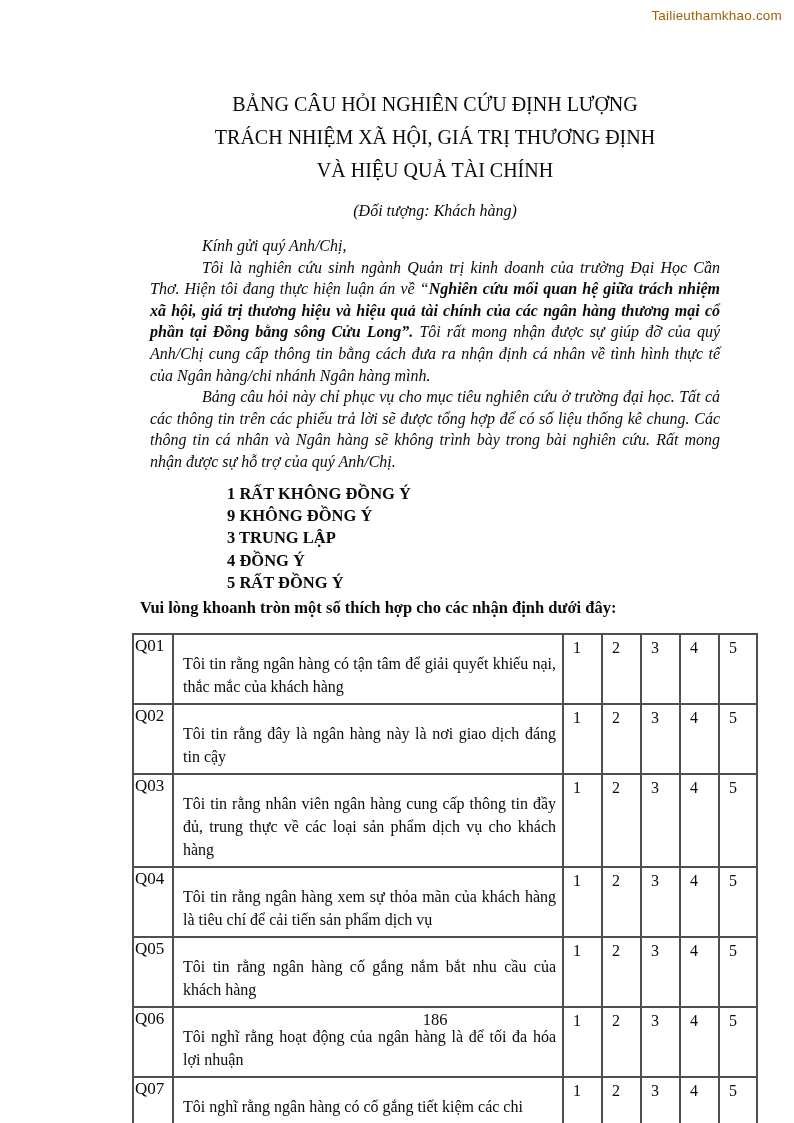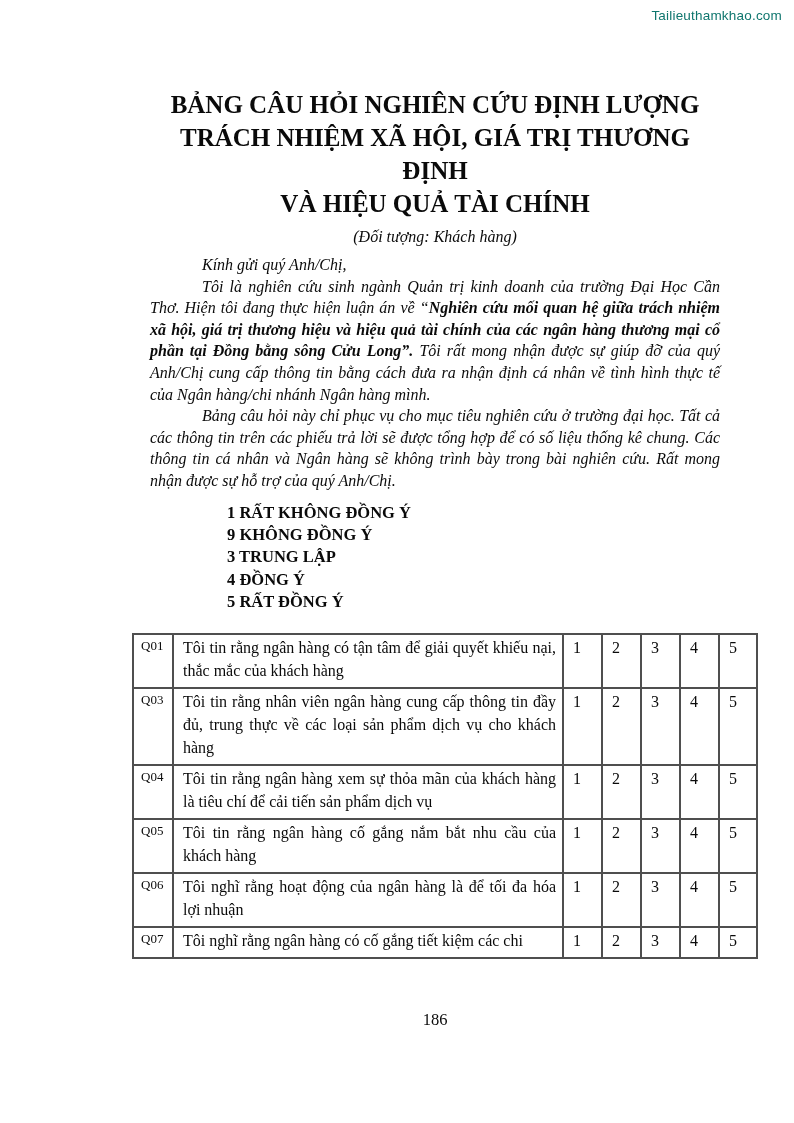--- a/index.html
+++ b/index.html
@@ -7,34 +7,34 @@
     width: 794px; height: 1123px;
     background: #ffffff;
     font-family: "Liberation Serif", serif;
     color: #0a0a0a;
     position: relative;
     overflow: hidden;
   }
   .watermark {
     position: absolute; top: 8px; right: 12px;
     font-family: "Liberation Sans", sans-serif;
-    font-size: 13.5px; color: #0f766e;
+    font-size: 13.5px; color: #a16207;
     letter-spacing: 0.2px;
   }
   .content {
     position: absolute; left: 150px; top: 88px; width: 570px;
   }
   .title-line {
-    text-align: center; font-weight: bold;
-    font-size: 25px; line-height: 33px;
+    text-align: center; font-weight: normal;
+    font-size: 20px; line-height: 33px;
     margin: 0;
   }
   .subtitle {
     text-align: center; font-style: italic;
-    font-size: 16px; line-height: 24px; margin: 5px;
+    font-size: 16px; line-height: 24px; margin: 12px;
   }
   .letter { }
   .letter p {
     margin: 0; text-indent: 52px;
     font-style: italic; font-size: 16px; line-height: 21.6px;
     text-align: justify;
   }
   .letter .bold-run { font-weight: bold; }
   .scale-list {
     list-style: none; margin: 10px 0 0 77px; padding: 0;
@@ -51,24 +51,24 @@
     position: absolute; left: 132px; top: 633px;
     width: 624px; border-collapse: collapse; table-layout: fixed;
     font-size: 16px;
   }
   table.qtable td {
     border: 2px solid #4f4f4f;
     vertical-align: top;
     overflow: hidden;
   }
   td.qcell {
-    font-size: 13px; padding: 3px 2px 2px 7px; line-height: 15px;
+    font-size: 17px; padding: 3px 2px 2px 1px; line-height: 15px;
   }
   td.tcell {
-    text-align: justify; padding: 1px 6px 5px 9px; line-height: 23px;
+    text-align: justify; padding: 17px 6px 5px 9px; line-height: 23px;
   }
   td.rcell {
     padding: 1px 2px 2px 9px; line-height: 23px;
   }
   .page-number {
     position: absolute; left: 150px; top: 1010px; width: 570px;
     text-align: center; font-size: 16.5px;
   }
 </style>
 </head>
@@ -89,36 +89,46 @@
   </div>
 
   <ul class="scale-list">
       <li>1 RẤT KHÔNG ĐỒNG Ý</li>
       <li>9 KHÔNG ĐỒNG Ý</li>
       <li>3 TRUNG LẬP</li>
       <li>4 ĐỒNG Ý</li>
       <li>5 RẤT ĐỒNG Ý</li>
     </ul>
 
+  <div class="instruction">Vui lòng khoanh tròn một số thích hợp cho các nhận định dưới đây:</div>
 </div>
 
 <table class="qtable">
   <colgroup>
     <col style="width:40px">
       <col style="width:390px">
     <col style="width:39px">
       <col style="width:39px">
       <col style="width:39px">
       <col style="width:39px">
       <col style="width:38px">
   </colgroup>
   <tbody>
       <tr>
         <td class="qcell">Q01</td>
         <td class="tcell">Tôi tin rằng ngân hàng có tận tâm để giải quyết khiếu nại, thắc mắc của khách hàng</td>
+        <td class="rcell">1</td>
+        <td class="rcell">2</td>
+        <td class="rcell">3</td>
+        <td class="rcell">4</td>
+        <td class="rcell">5</td>
+      </tr>
+      <tr>
+        <td class="qcell">Q02</td>
+        <td class="tcell">Tôi tin rằng đây là ngân hàng này là nơi giao dịch đáng tin cậy</td>
         <td class="rcell">1</td>
         <td class="rcell">2</td>
         <td class="rcell">3</td>
         <td class="rcell">4</td>
         <td class="rcell">5</td>
       </tr>
       <tr>
         <td class="qcell">Q03</td>
         <td class="tcell">Tôi tin rằng nhân viên ngân hàng cung cấp thông tin đầy đủ, trung thực về các loại sản phẩm dịch vụ cho khách hàng</td>
         <td class="rcell">1</td>

